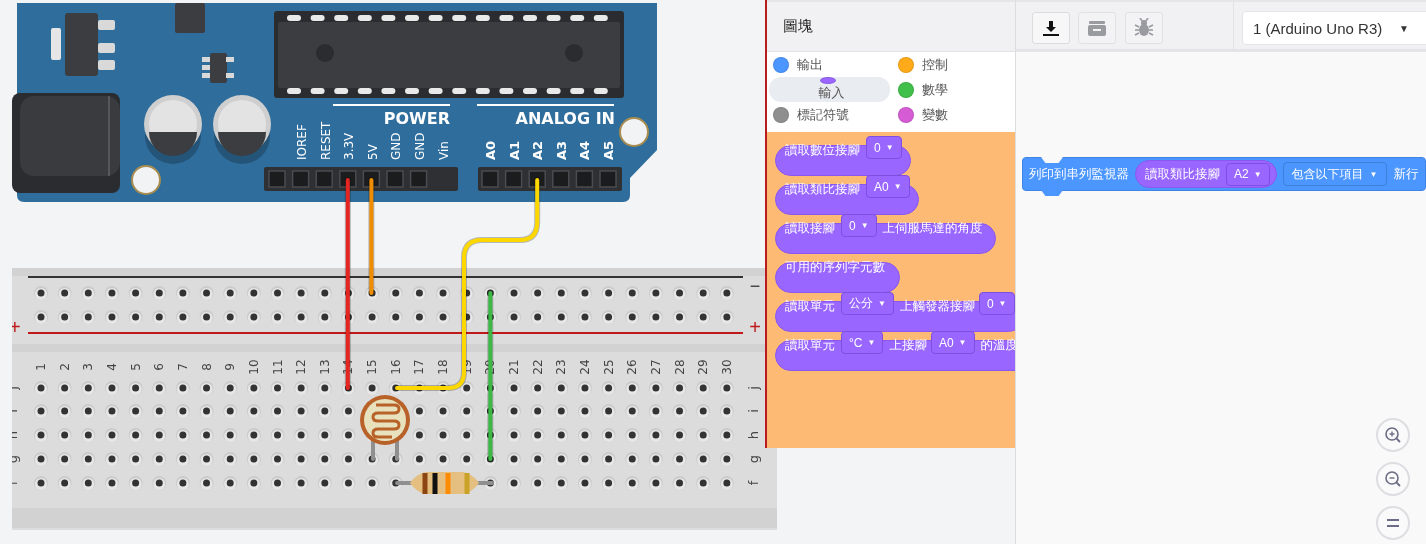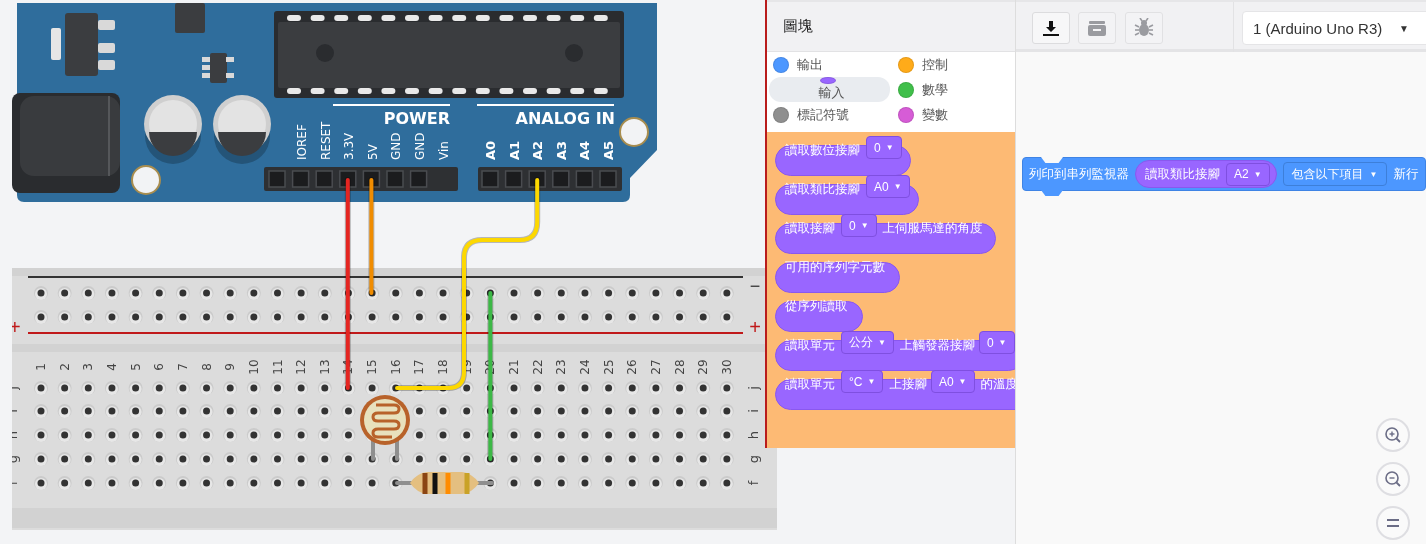--- a/index.html
+++ b/index.html
@@ -898,23 +898,20 @@
           <span class="dd">
             <span>0</span>
             <span class="caret">▼</span>
           </span>
           <span class="txt after">上伺服馬達的角度</span>
         </div></div>
       <div class="blk-row"><div class="blk">
           <span class="txt">可用的序列字元數</span>
         </div></div>
       <div class="blk-row"><div class="blk">
-          <span class="txt">從序列讀取</span>
-        </div></div>
-      <div class="blk-row"><div class="blk">
           <span class="txt">讀取單元</span>
           <span class="dd">
             <span>公分</span>
             <span class="caret">▼</span>
           </span>
           <span class="txt after">上觸發器接腳</span>
           <span class="dd">
             <span>0</span>
             <span class="caret">▼</span>
           </span>

